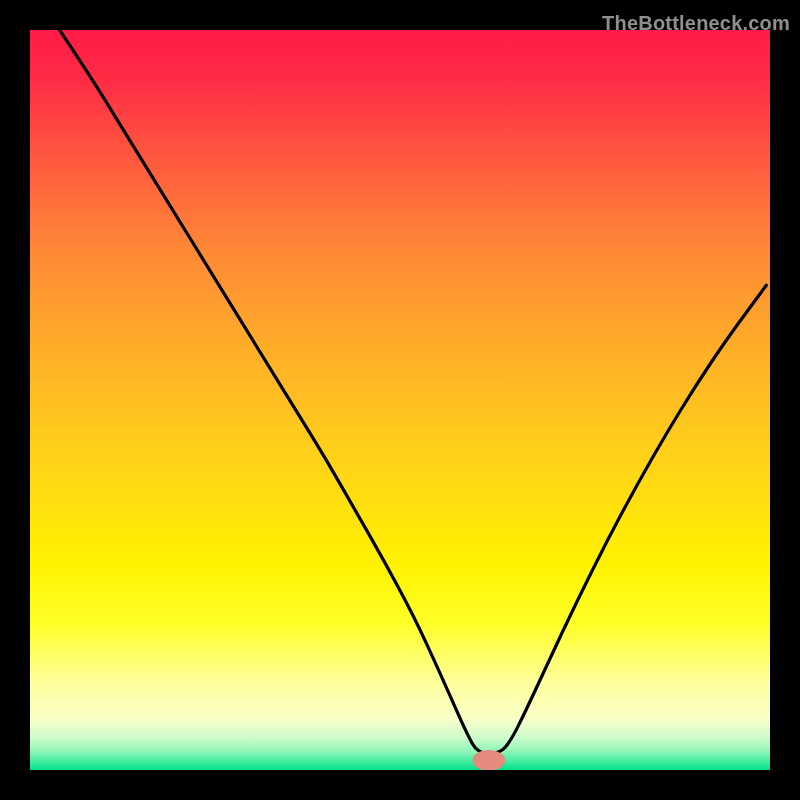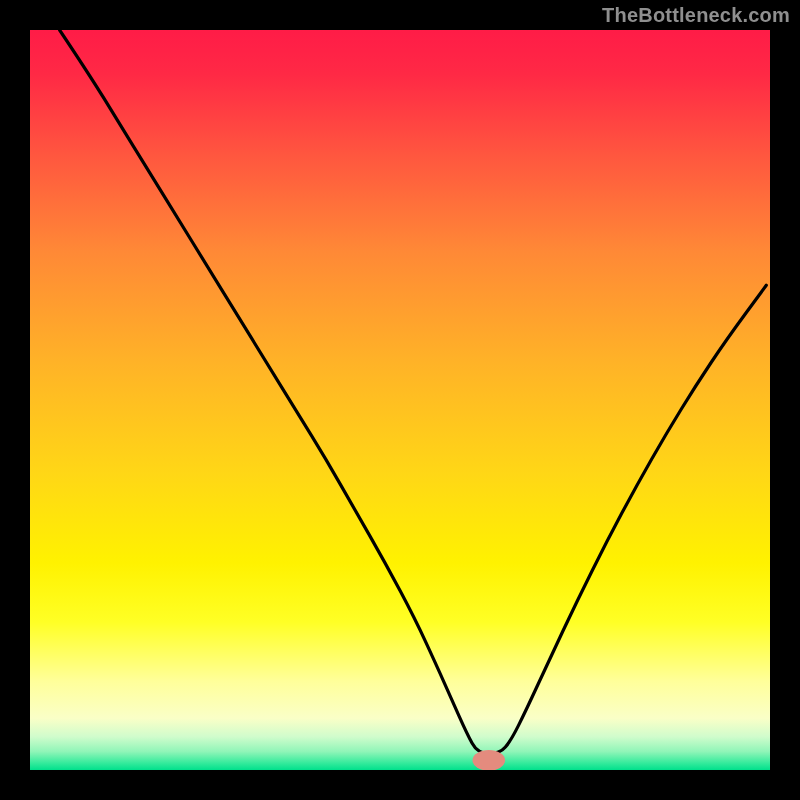--- a/index.html
+++ b/index.html
@@ -10,21 +10,21 @@
     background: #000000;
     overflow: hidden;
   }
   .container {
     position: relative;
     width: 800px;
     height: 800px;
   }
   .watermark {
     position: absolute;
-    top: 4px;
+    top: 12px;
     right: 10px;
     font-family: Arial, Helvetica, sans-serif;
     font-size: 20px;
     font-weight: 550;
     color: #8f8f8f;
     z-index: 10;
     letter-spacing: 0.2px;
   }
   svg.chart {
     position: absolute;

